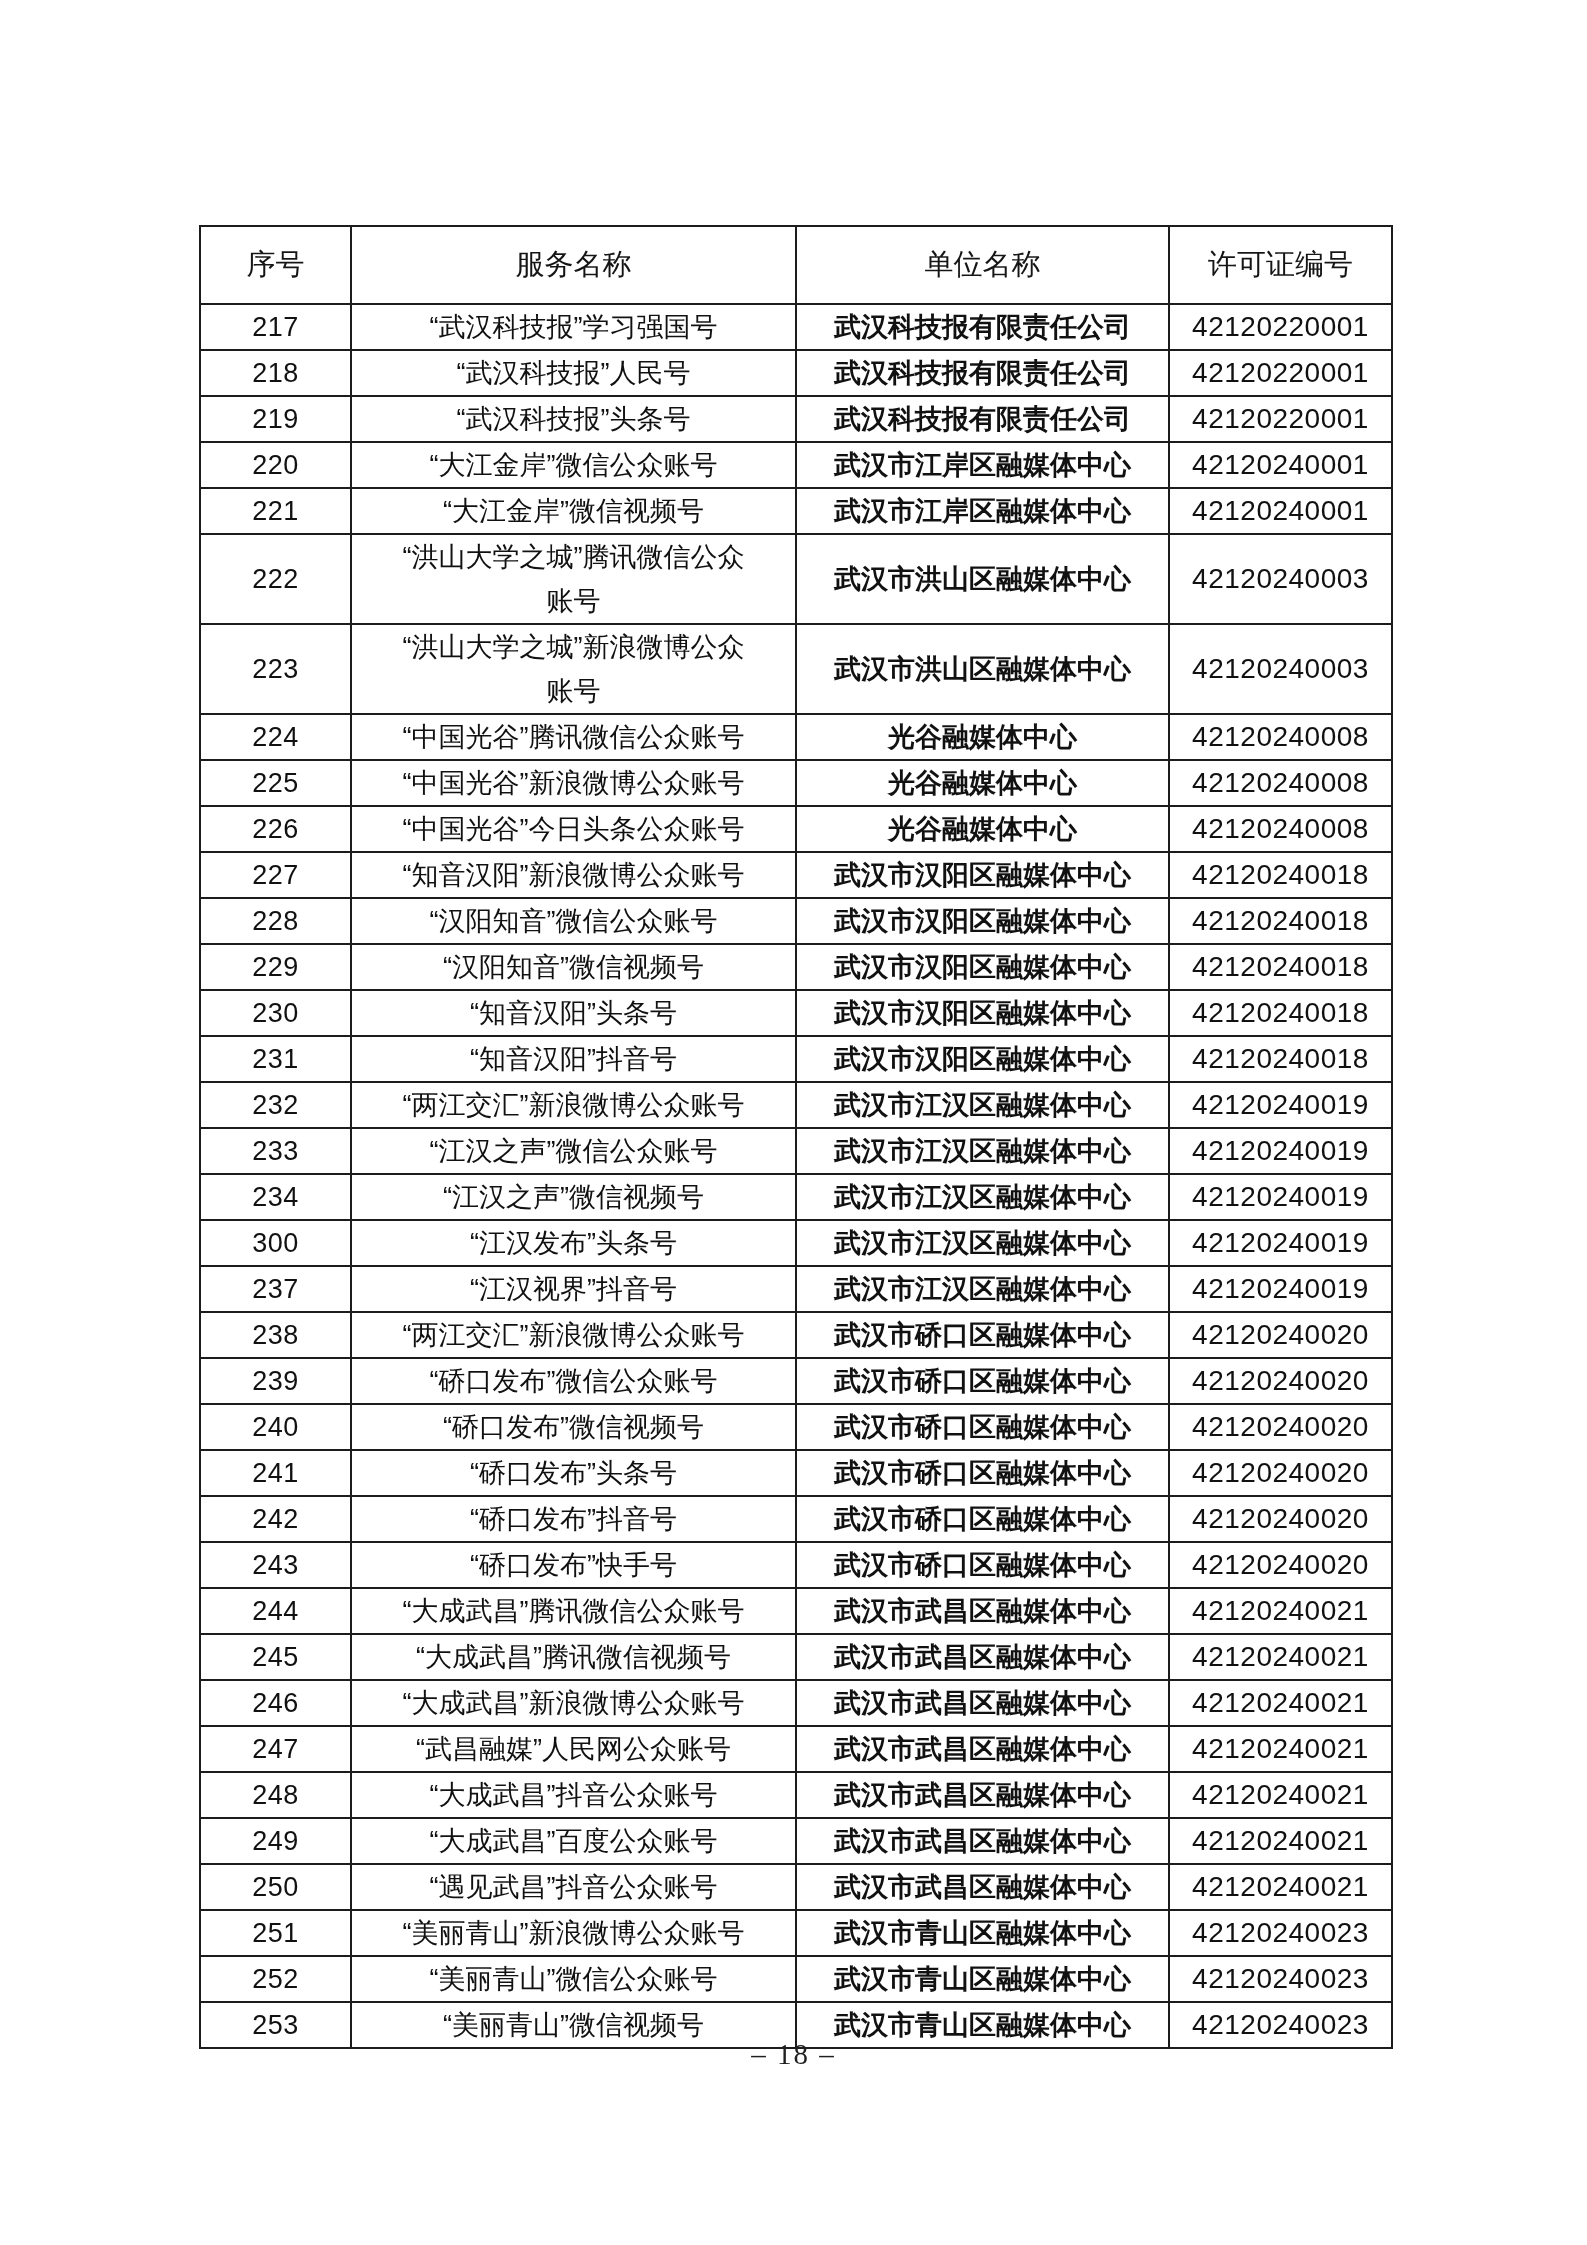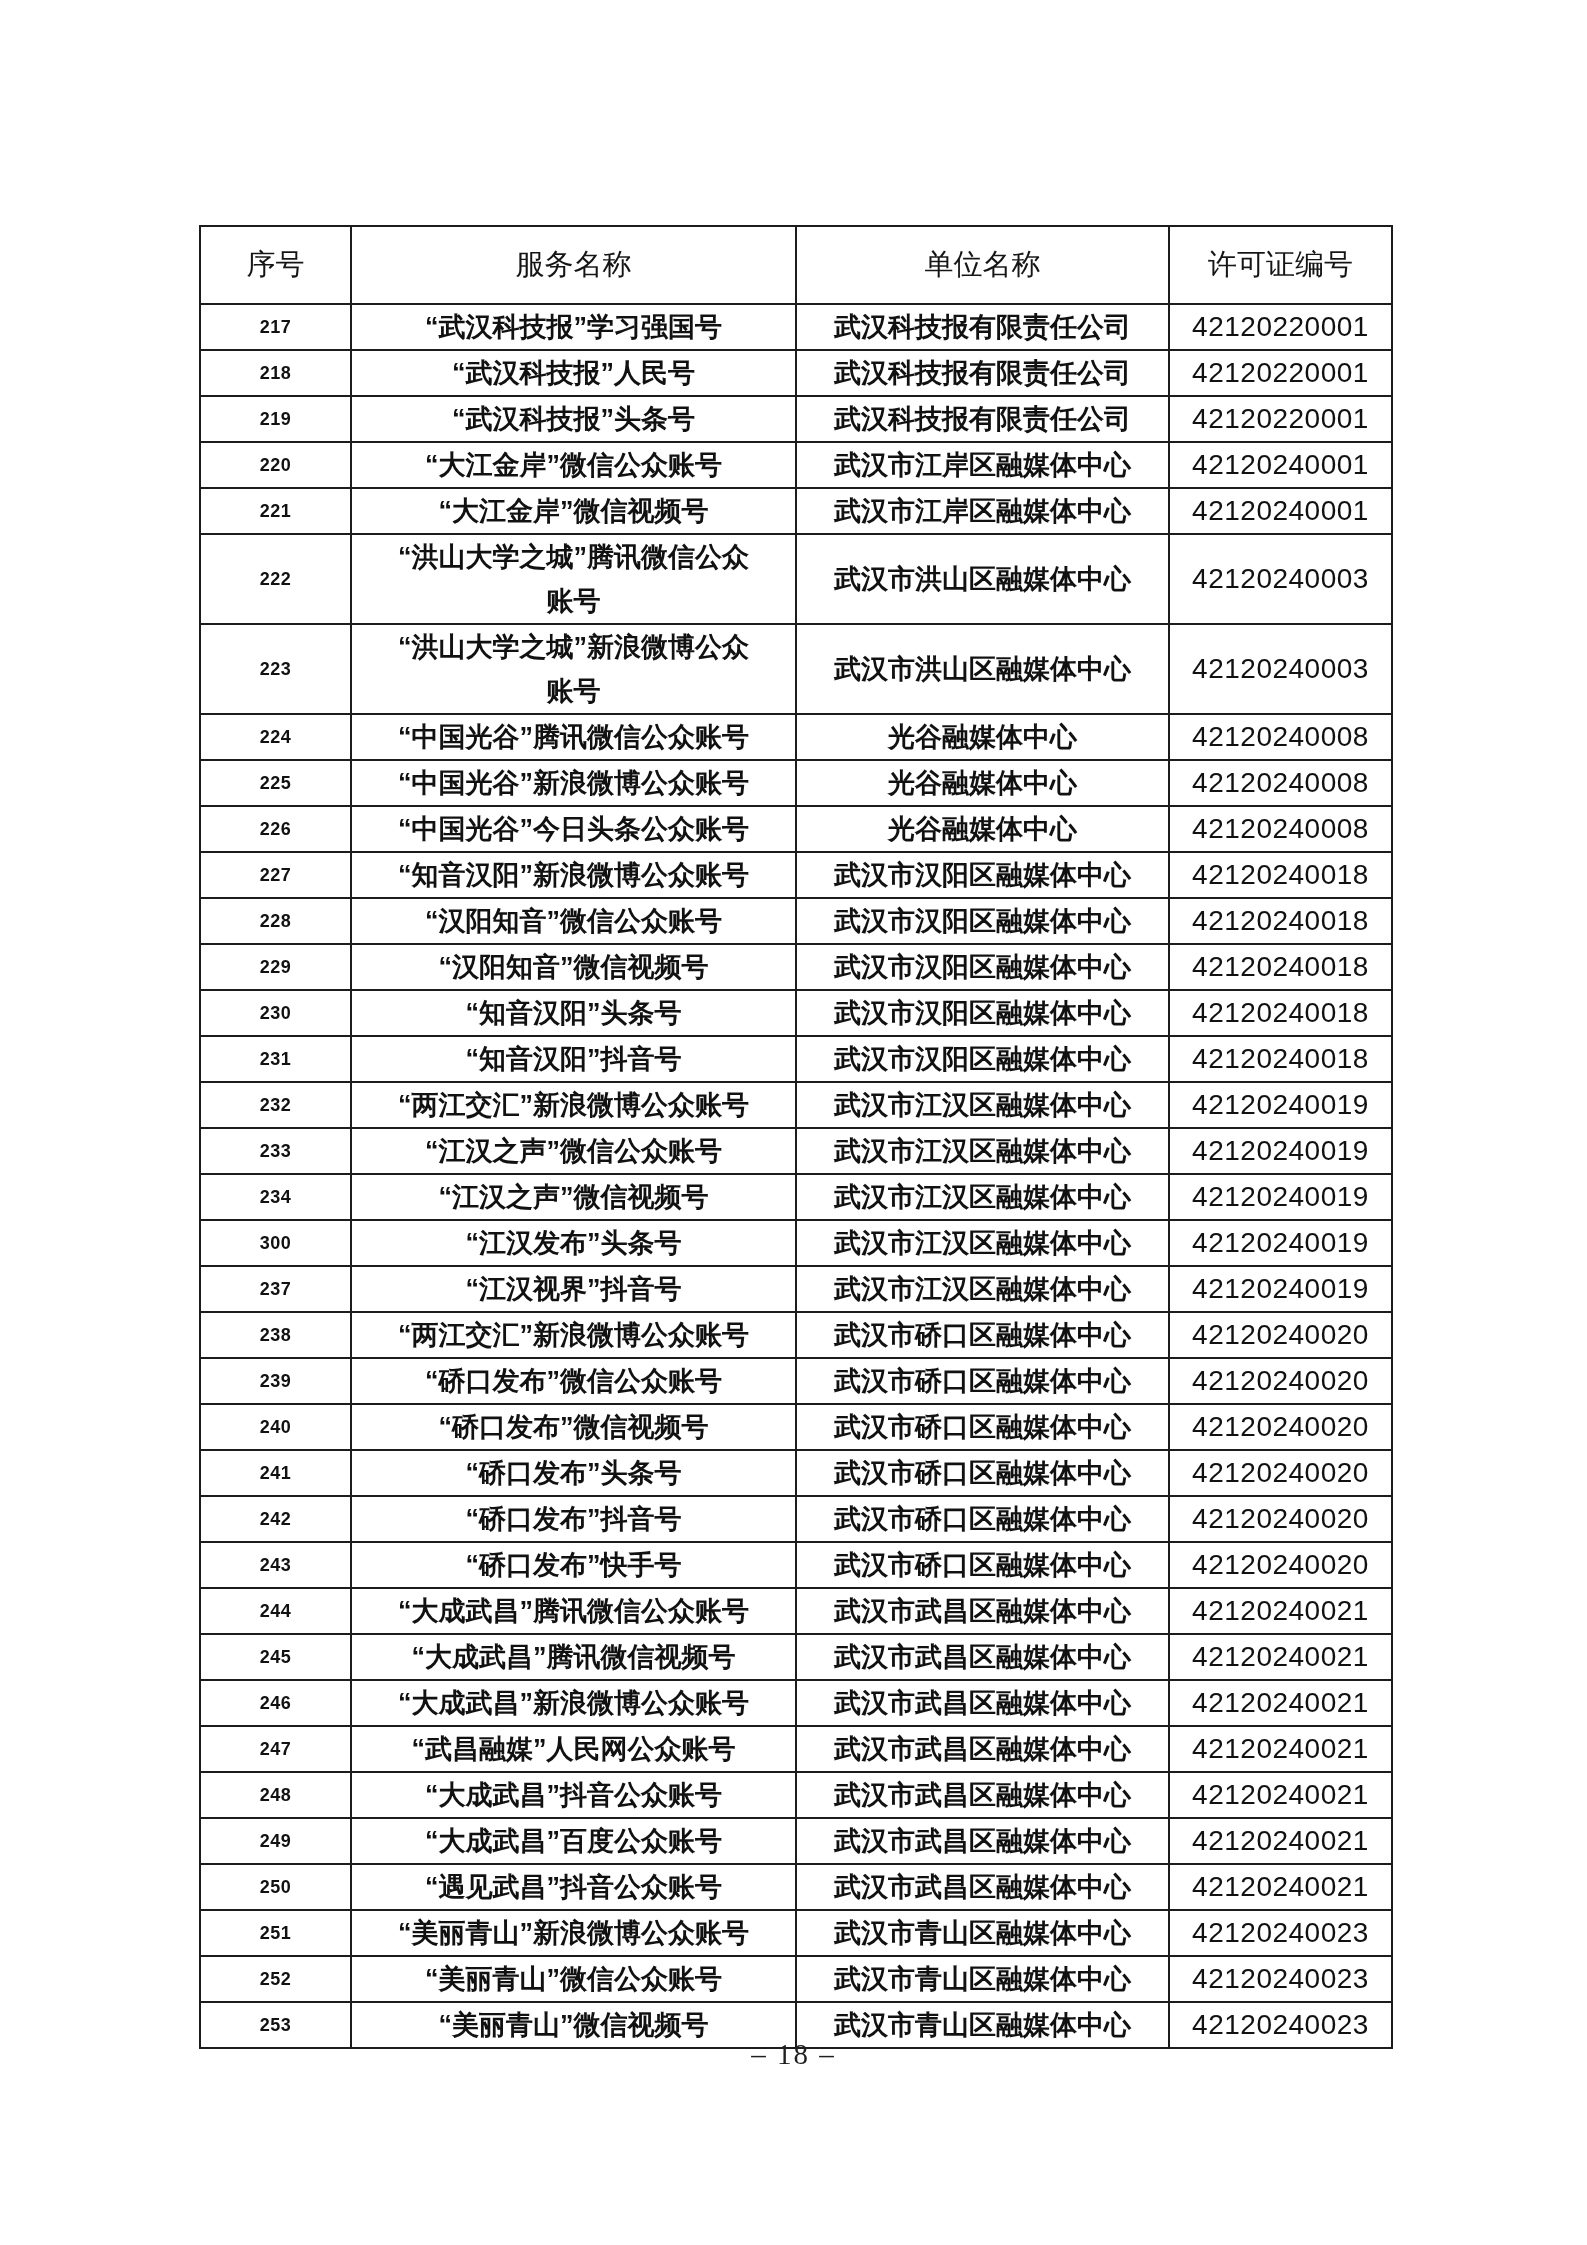--- a/index.html
+++ b/index.html
@@ -43,27 +43,27 @@
   table.license-table thead th {
     font-family: "Liberation Serif", "DejaVu Serif", serif;
     font-weight: 400;
     font-size: 29px;
     color: #151515;
   }
   table.license-table tbody tr {
     height: 43px;
   }
   td.cell-index {
-    font-size: 18px;
-    font-weight: 700;
+    font-size: 27px;
+    font-weight: 400;
     letter-spacing: 0.5px;
   }
   td.cell-service {
     font-size: 27px;
-    font-weight: 700;
+    font-weight: 400;
     white-space: pre-line;
     line-height: 44px;
   }
   td.cell-unit {
     font-size: 27px;
     font-weight: 600;
     white-space: nowrap;
   }
   td.cell-license {
     font-size: 28px;

